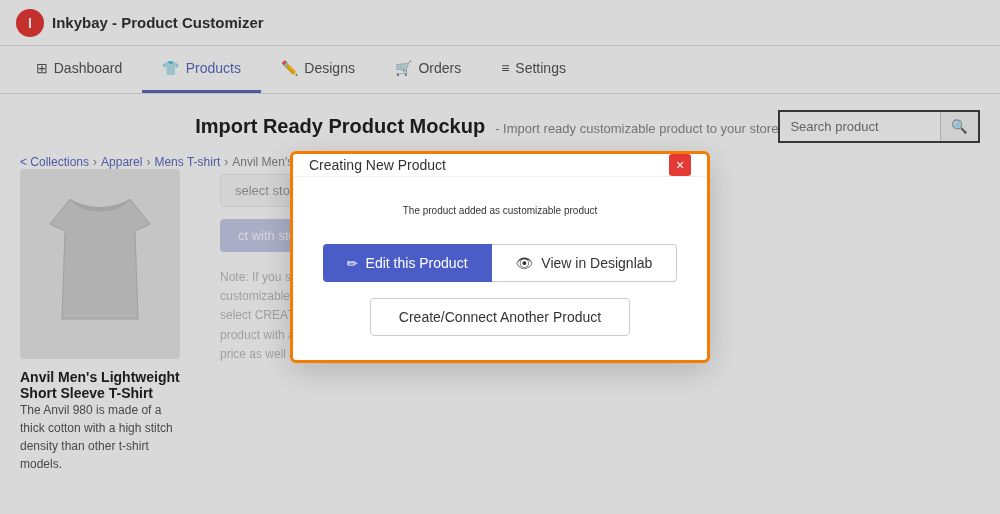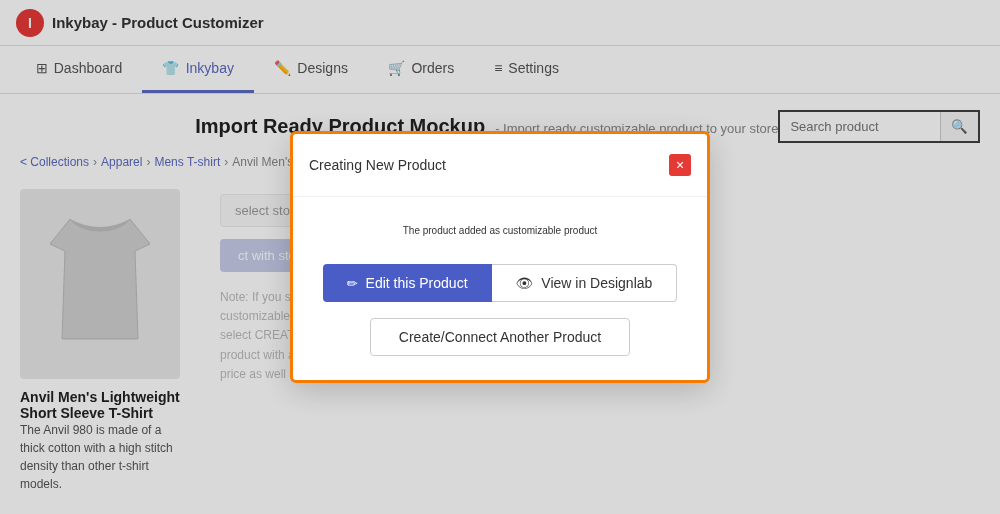--- a/index.html
+++ b/index.html
@@ -108,21 +108,21 @@
       border-left: 1px solid #ccc;
       padding: 7px 10px;
       cursor: pointer;
       color: #555;
     }
 
     
     .breadcrumb {
       font-size: 12px;
       color: #5c6bc0;
-      margin-bottom: 20px;
+      margin-bottom: 0;
       display: flex;
       align-items: center;
       gap: 4px;
     }
     .breadcrumb span {
       color: #888;
     }
     .breadcrumb a {
       color: #5c6bc0;
       text-decoration: none;
@@ -211,21 +211,21 @@
       border: 3px solid #f57c00;
       border-radius: 6px;
       width: 420px;
       padding: 0;
       box-shadow: 0 8px 32px rgba(0,0,0,0.18);
     }
     .modal-header {
       display: flex;
       justify-content: space-between;
       align-items: center;
-      padding: 20px 16px;
+      padding: 0 16px;
       border-bottom: 1px solid #f0f0f0;
       gap: 35px;
     }
     .modal-title {
       font-size: 14px;
       font-weight: 500;
       color: #333;
     }
     .modal-close {
       background: #e53935;
@@ -305,21 +305,21 @@
   </div>
 </div>
 
 <div class="nav-tabs">
   <div class="nav-tab">
     <span>⊞</span>
     <span>Dashboard</span>
   </div>
   <div class="nav-tab active">
     <span>👕</span>
-    <span>Inkybay</span>
+    <span>Products</span>
   </div>
   <div class="nav-tab">
     <span>✏️</span>
     <span>Designs</span>
   </div>
   <div class="nav-tab">
     <span>🛒</span>
     <span>Orders</span>
   </div>
   <div class="nav-tab">

